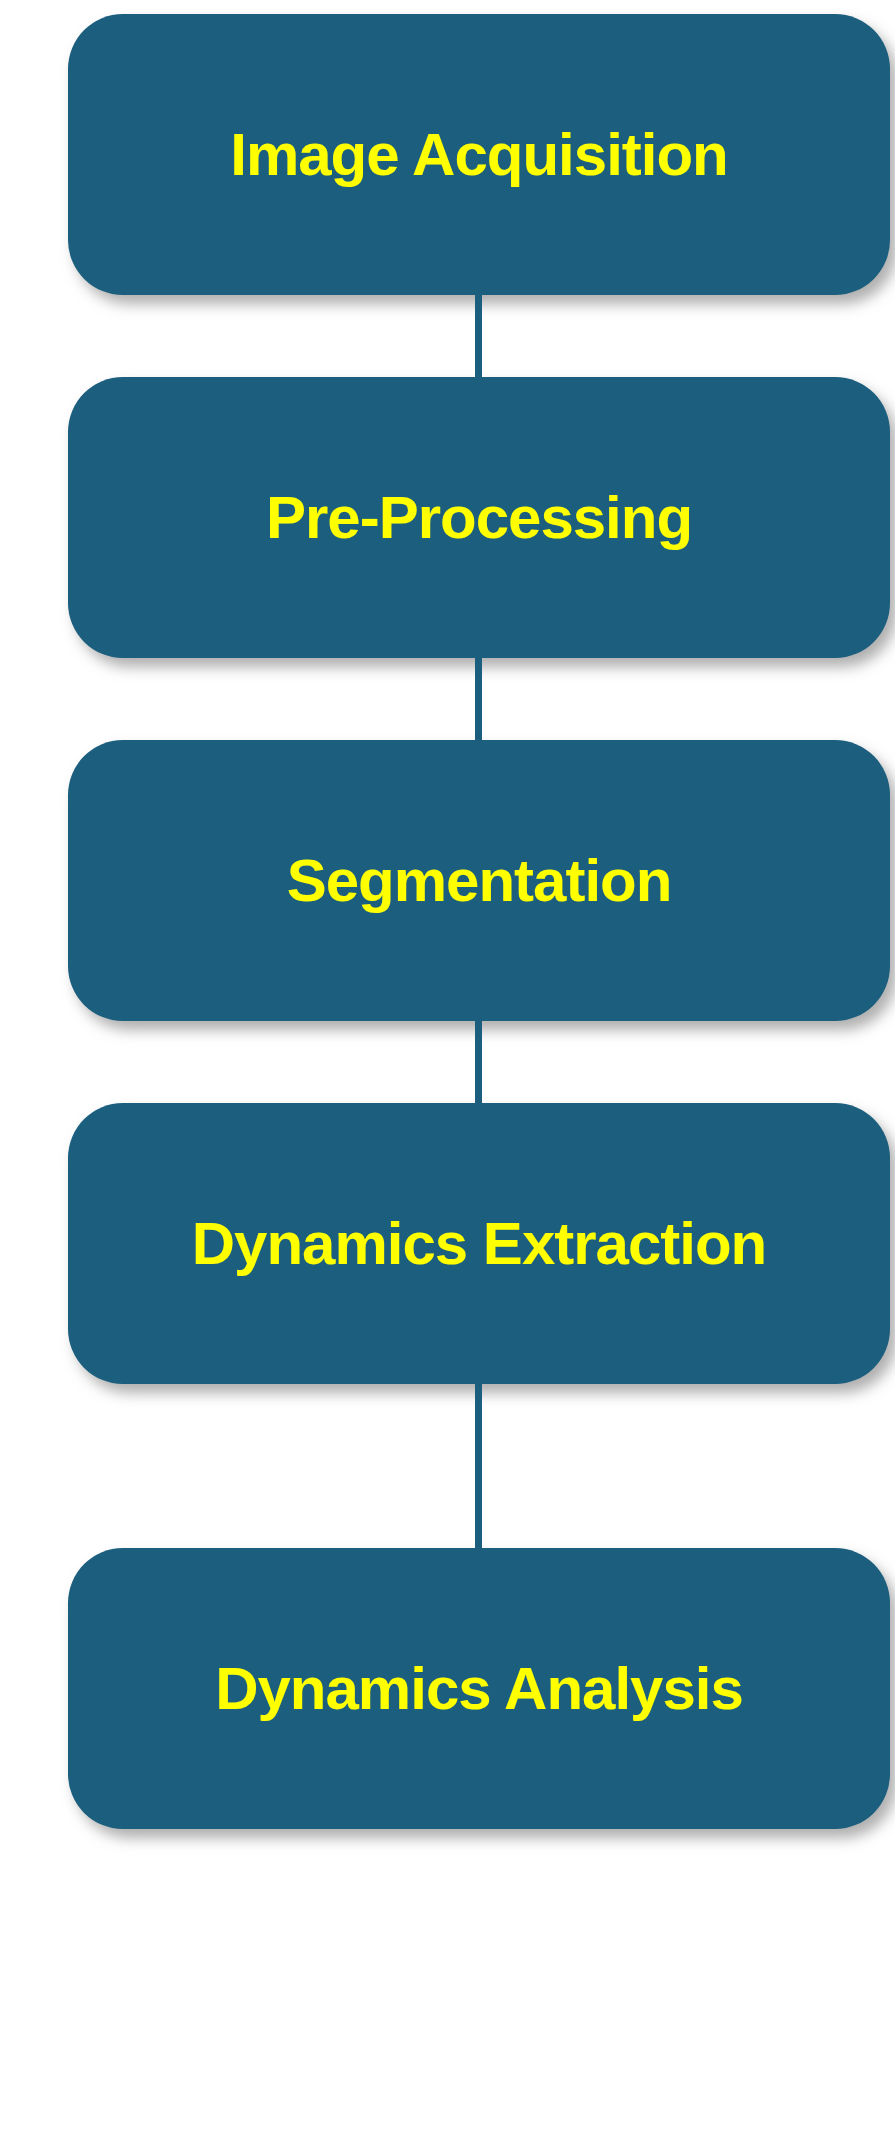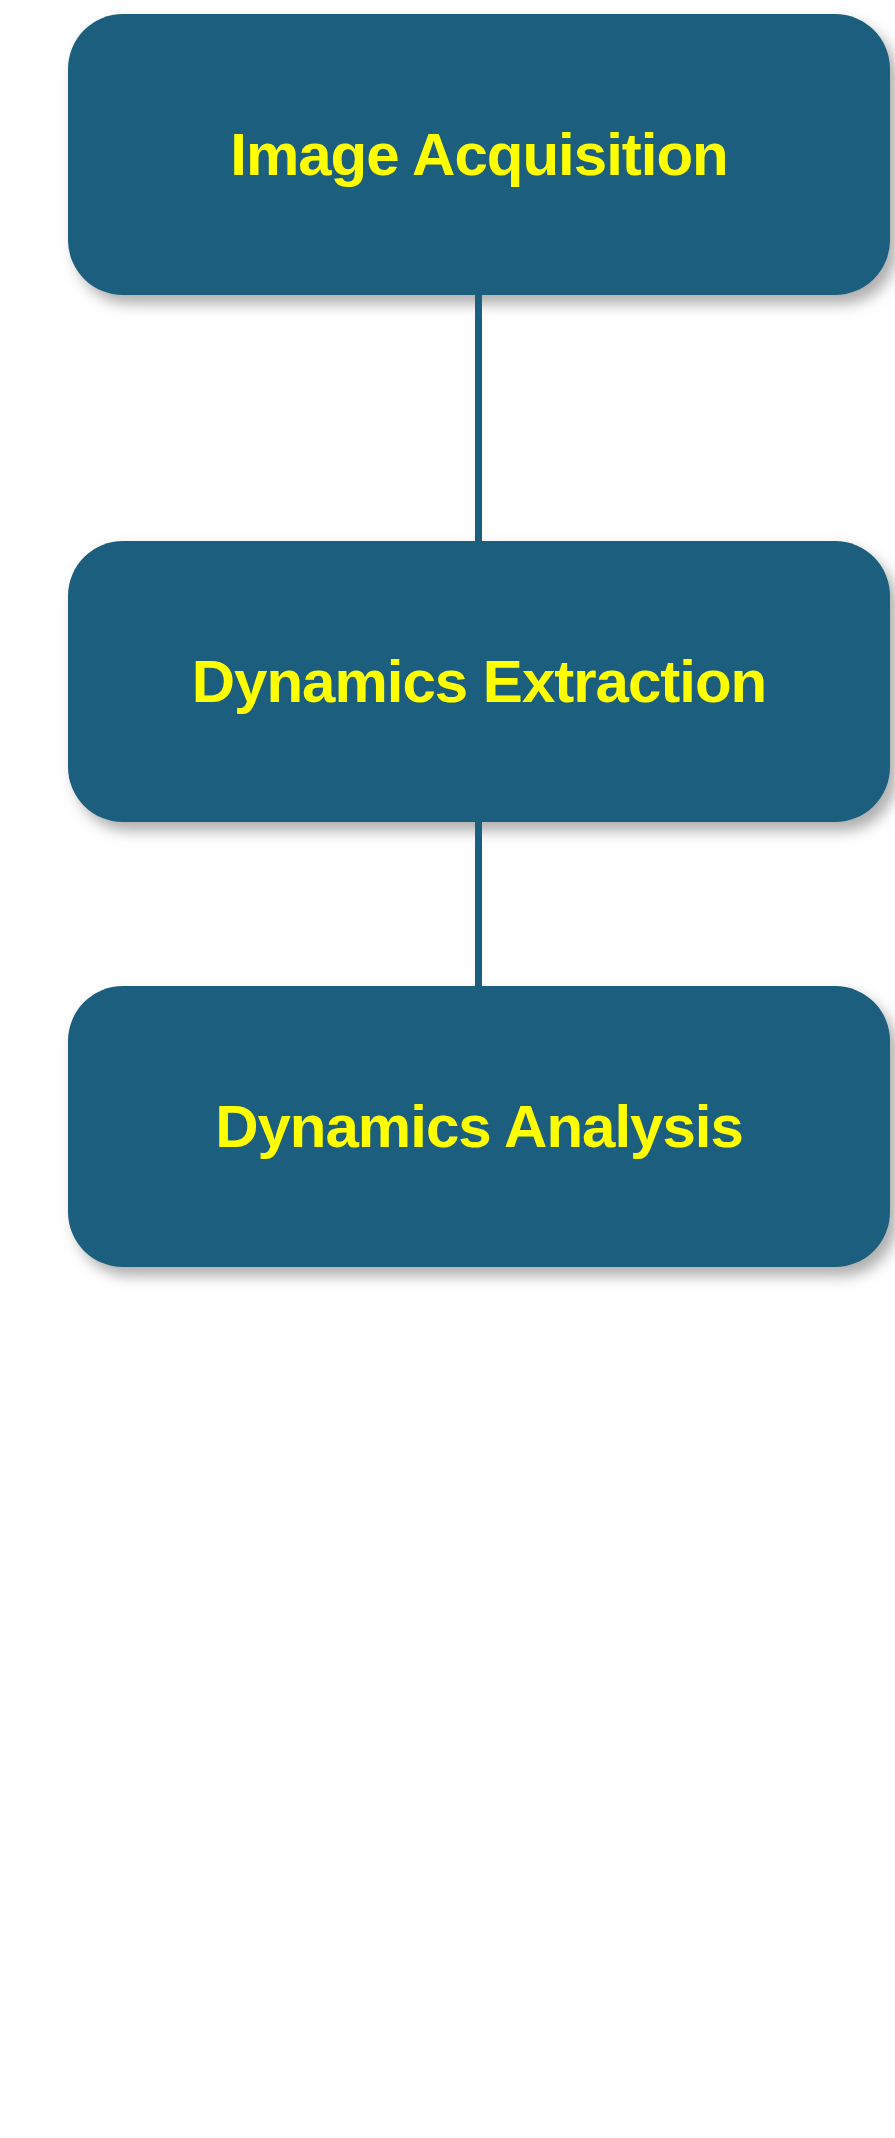--- a/index.html
+++ b/index.html
@@ -55,23 +55,29 @@
 
 <div class="canvas">
   <div class="flow">
 
     <div class="node-box">
       <span class="node-label">Image Acquisition</span>
     </div>
 
     <div class="connector"></div>
 
+    <div class="node-box">
+      <span class="node-label">Pre-Processing</span>
+    </div>
 
     <div class="connector"></div>
 
+    <div class="node-box">
+      <span class="node-label">Segmentation</span>
+    </div>
 
     <div class="connector"></div>
 
     <div class="node-box">
       <span class="node-label">Dynamics Extraction</span>
     </div>
 
     <div class="connector"></div>
 
 

